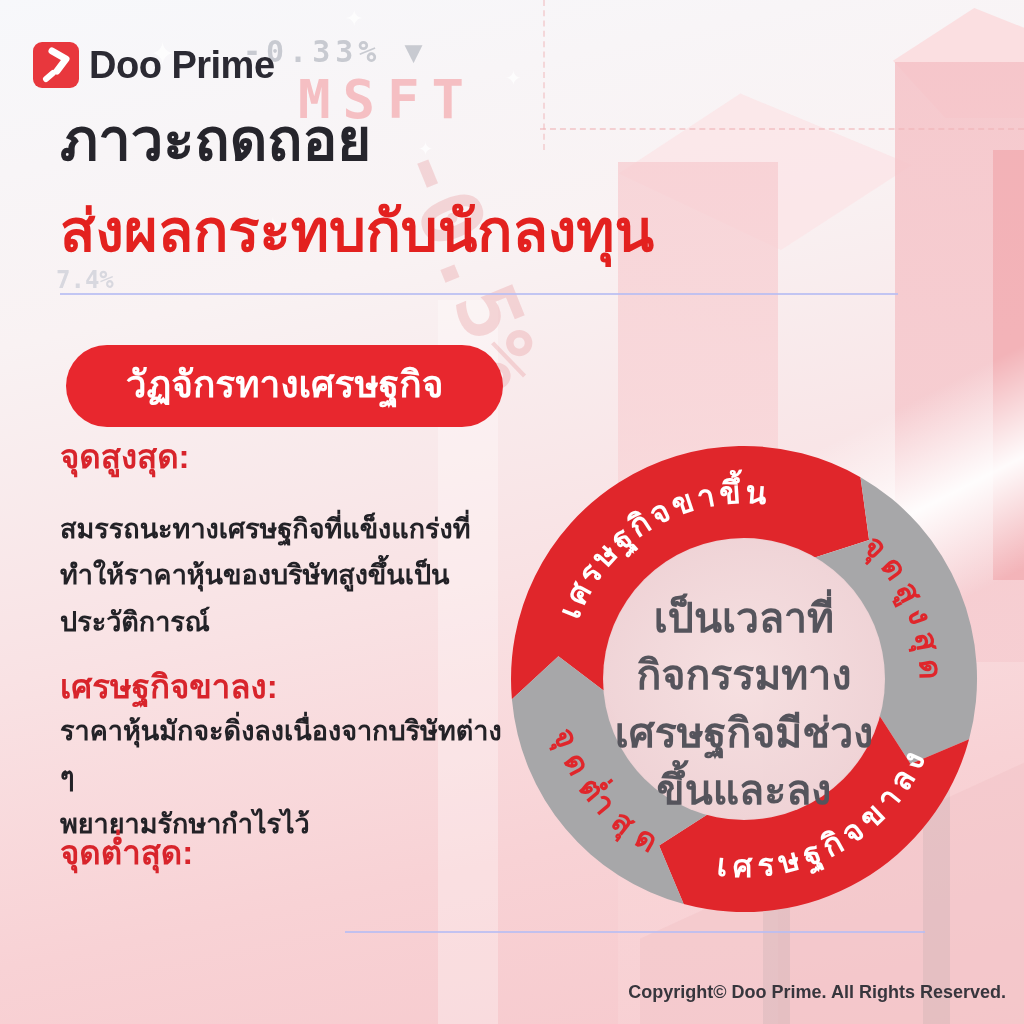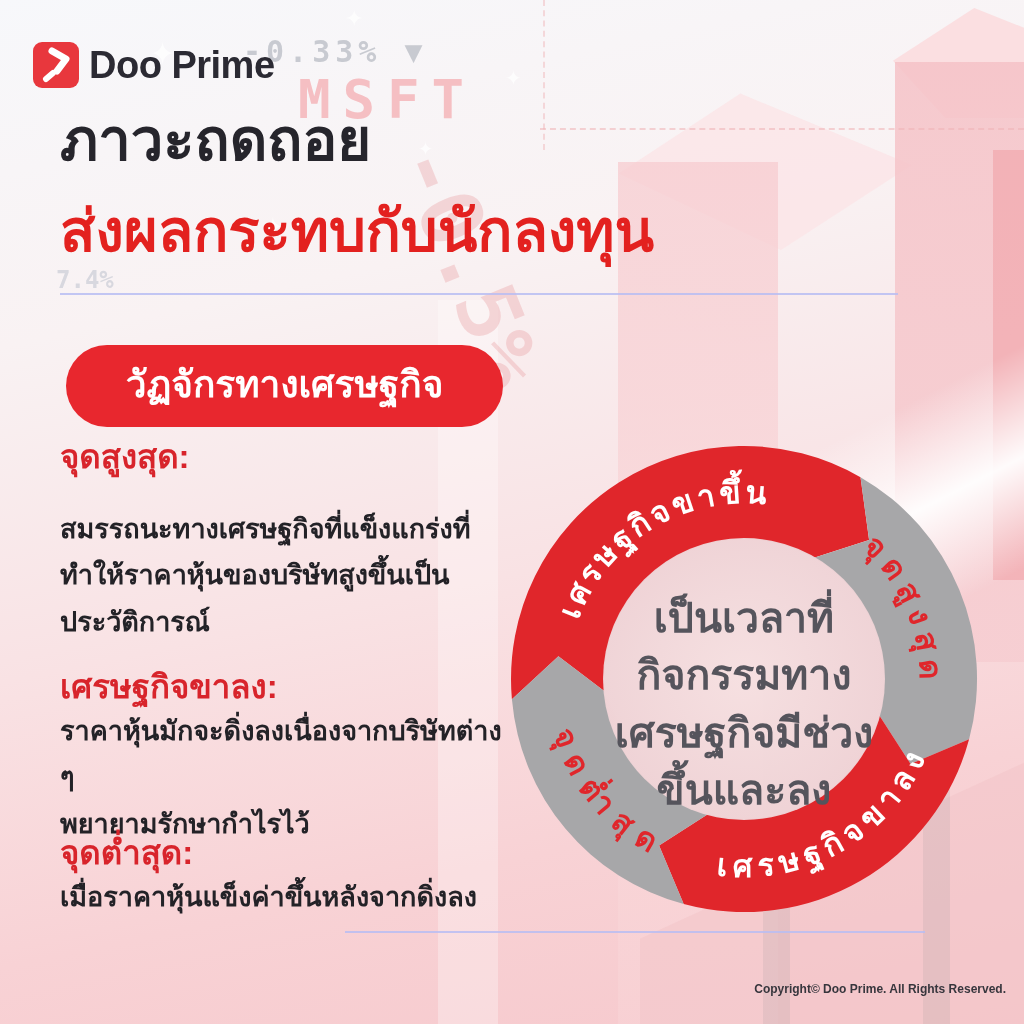--- a/index.html
+++ b/index.html
@@ -56,21 +56,21 @@
   #h3{left:60px;top:830px;} #b3{left:60px;top:874px;}
   
   #diagram{left:509px;top:444px;width:470px;height:470px;}
   #diagram svg{position:absolute;left:0;top:0;}
   .curved{font-size:31px;font-weight:700;}
   .lblLong{letter-spacing:5px;}
   .lblShort{letter-spacing:9px;}
   #centerText{position:absolute;left:85px;top:146px;width:300px;text-align:center;
     font-size:41px;font-weight:700;color:#55545c;line-height:1.4;white-space:pre-line;}
   
-  #footer{right:18px;top:982px;font-size:12px;font-weight:600;color:#37363d;}
+  #footer{right:18px;top:982px;font-size:18px;font-weight:600;color:#37363d;}
 </style>
 </head>
 <body>
 
 <div id="canvas">
 
   <div class="abs blockTopA"></div>
   <div class="abs blockFrontA"></div>
   <div class="abs blockTopB"></div>
   <div class="abs blockFrontB"></div>
@@ -112,21 +112,20 @@
   </div>
 
   <div id="h1" class="abs sec-heading">จุดสูงสุด:</div>
   <div id="b1" class="abs sec-body">สมรรถนะทางเศรษฐกิจที่แข็งแกร่งที่
 ทำให้ราคาหุ้นของบริษัทสูงขึ้นเป็น
 ประวัติการณ์</div>
   <div id="h2" class="abs sec-heading">เศรษฐกิจขาลง:</div>
   <div id="b2" class="abs sec-body">ราคาหุ้นมักจะดิ่งลงเนื่องจากบริษัทต่าง ๆ
 พยายามรักษากำไรไว้</div>
   <div id="h3" class="abs sec-heading">จุดต่ำสุด:</div>
-  <div id="b3" class="abs sec-body">เมื่อราคาหุ้นแข็งค่าขึ้นหลังจากดิ่งลง</div>
 
   <div id="diagram" class="abs">
     <svg width="470" height="470" viewBox="0 0 470 470">
       <defs>
         <path id="tp0" d="M48.1 241.5 A187 187 0 0 1 328.5 73.1"></path>
           <path id="tp1" d="M334.1 76.4 A187 187 0 0 1 417.2 277.1"></path>
           <path id="tp2" d="M192.9 417.2 A187 187 0 0 0 413.8 289.7"></path>
           <path id="tp3" d="M49.4 257.8 A187 187 0 0 0 180.3 413.8"></path>
         <radialGradient id="centerGrad">
           <stop offset="0%" stop-color="#f6e0e1"></stop>

